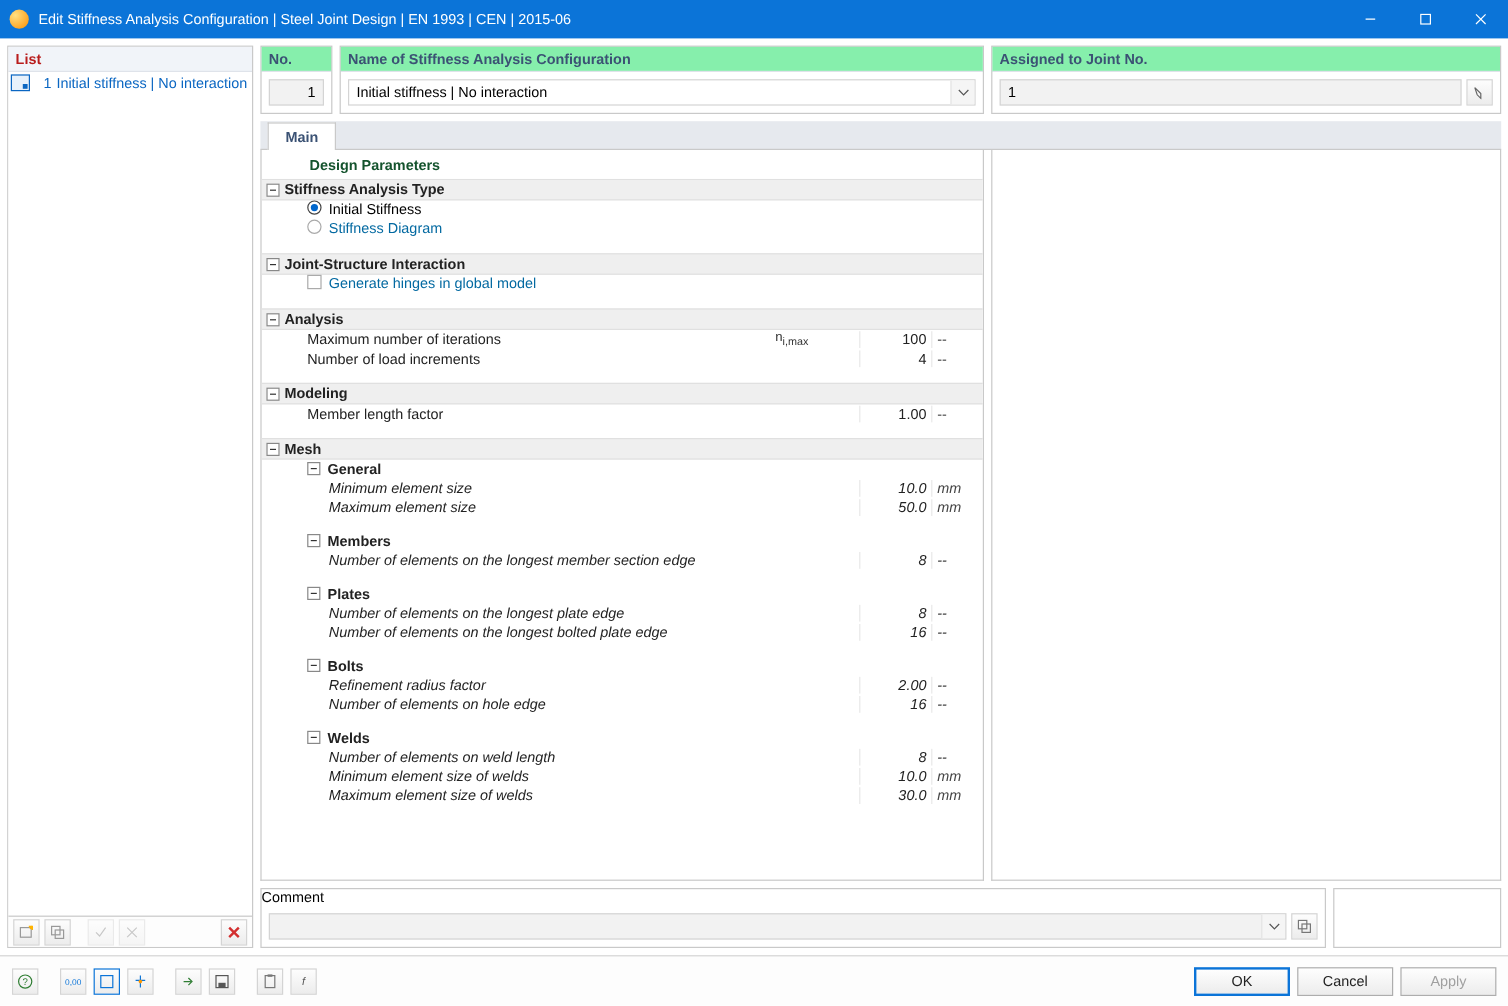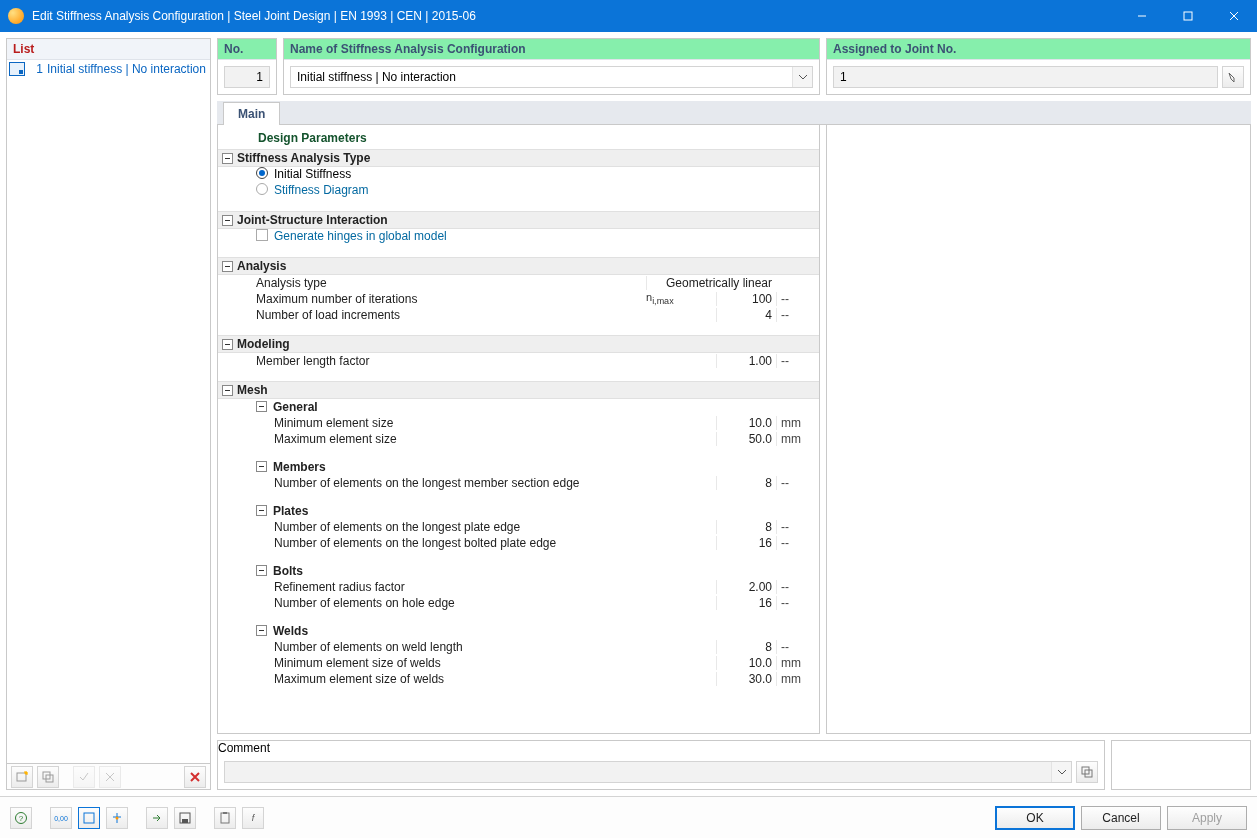--- a/index.html
+++ b/index.html
@@ -49,21 +49,21 @@
   .preview-col { width: 425px; border: 1px solid #c9c9c9; border-top: none; background: #fff; }
 
   .section-title { color: #14532d; font-weight: 600; padding: 6px 8px 4px; margin-left: 32px; }
   .params-scroll { flex: 1; overflow-y: auto; padding: 0 0 8px 0; }
 
   .group-head { display: flex; align-items: center; gap: 4px; background: #efefef; border-top: 1px solid #e0e0e0; border-bottom: 1px solid #e0e0e0; padding: 1px 6px 1px 4px; font-weight: 600; color: #222; }
   .expander { width: 11px; height: 11px; border: 1px solid #888; background: #fff; position: relative; flex: none; }
   .expander::before { content:""; position:absolute; left:2px; right:2px; top:4px; height:1px; background:#333; }
   .prop-row { display: flex; align-items: center; height: 16px; font-size: 12px; color: #222; border-bottom: 1px dotted transparent; }
   .prop-row.sub1 { padding-left: 38px; }
-  .prop-row.sub2 { padding-left: 56px; }
+  .prop-row.sub2 { padding-left: 56px; font-style: italic; }
   .prop-row .row-exp { width: 11px; height: 11px; border: 1px solid #888; background: #fff; display:inline-block; margin-right:6px; position:relative; flex:none; }
   .prop-row .row-exp::before { content:""; position:absolute; left:2px; right:2px; top:4px; height:1px; background:#333; }
   .prop-row .lbl { flex: 0 0 390px; }
   .prop-row.sub2 .lbl { flex: 0 0 372px; }
   .prop-row .sym { width: 70px; font-size: 11px; color: #333; }
   .prop-row .val { width: 60px; text-align: right; padding-right: 4px; border-left: 1px solid #e8e8e8; }
   .prop-row .unit { width: 34px; color: #444; padding-left: 4px; border-left: 1px solid #e8e8e8; }
   .prop-row.textval .val { width: 130px; text-align: right; }
   .prop-row.textval .sym { width: 0; }
   .radio-row, .check-row { display: flex; height: 16px; padding-left: 38px; gap: 6px; }
@@ -224,26 +224,20 @@
             <div class="check-row">
                 <span class="check disabled"></span>
                 <span class="muted">Generate hinges in global model</span>
               </div>
             <div class="blank-row"></div>
 
             <div class="group-head">
                 <span class="expander"></span>
                 <span>Analysis</span>
               </div>
-            <div class="prop-row textval sub1">
-                <span class="lbl">Analysis type</span>
-                <span class="sym"></span>
-                <span class="val">Geometrically linear</span>
-                <span class="unit"></span>
-              </div>
             <div class="prop-row sub1">
                 <span class="lbl">Maximum number of iterations</span>
                 <span class="sym"><span>n</span><sub>i,max</sub></span>
                 <span class="val">100</span>
                 <span class="unit">--</span>
               </div>
             <div class="prop-row sub1">
                 <span class="lbl">Number of load increments</span>
                 <span class="sym"></span>
                 <span class="val">4</span>

